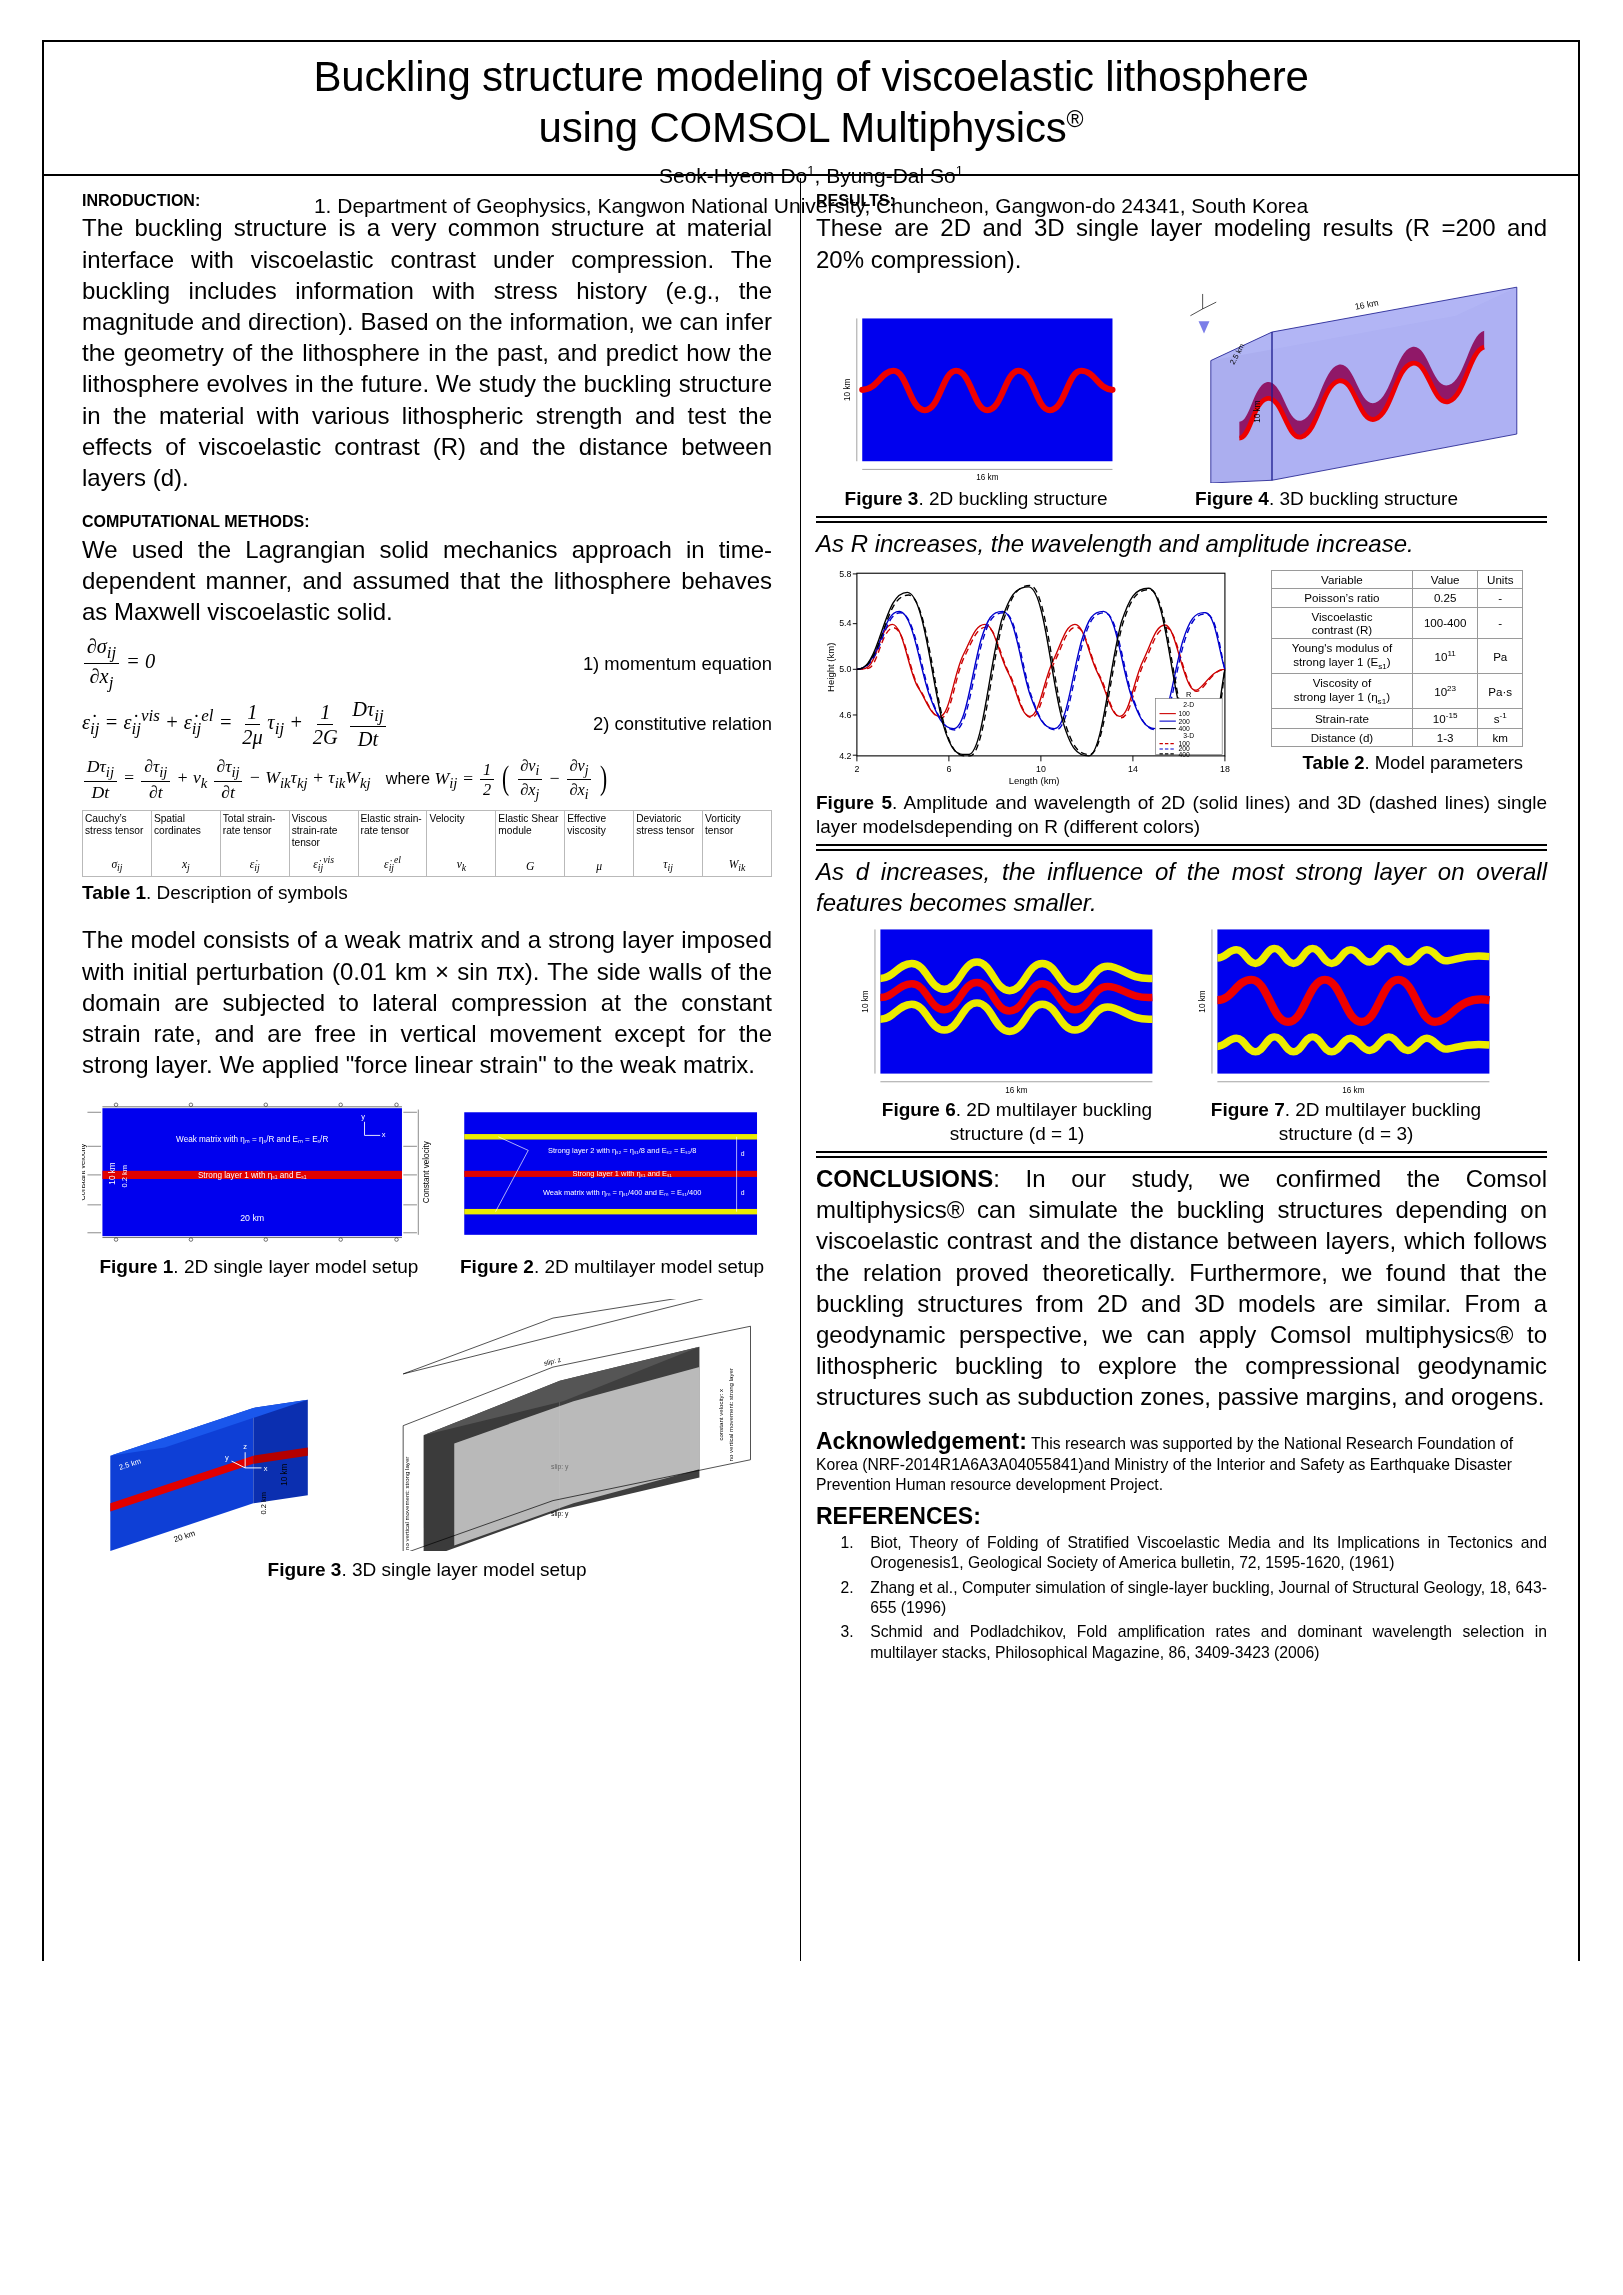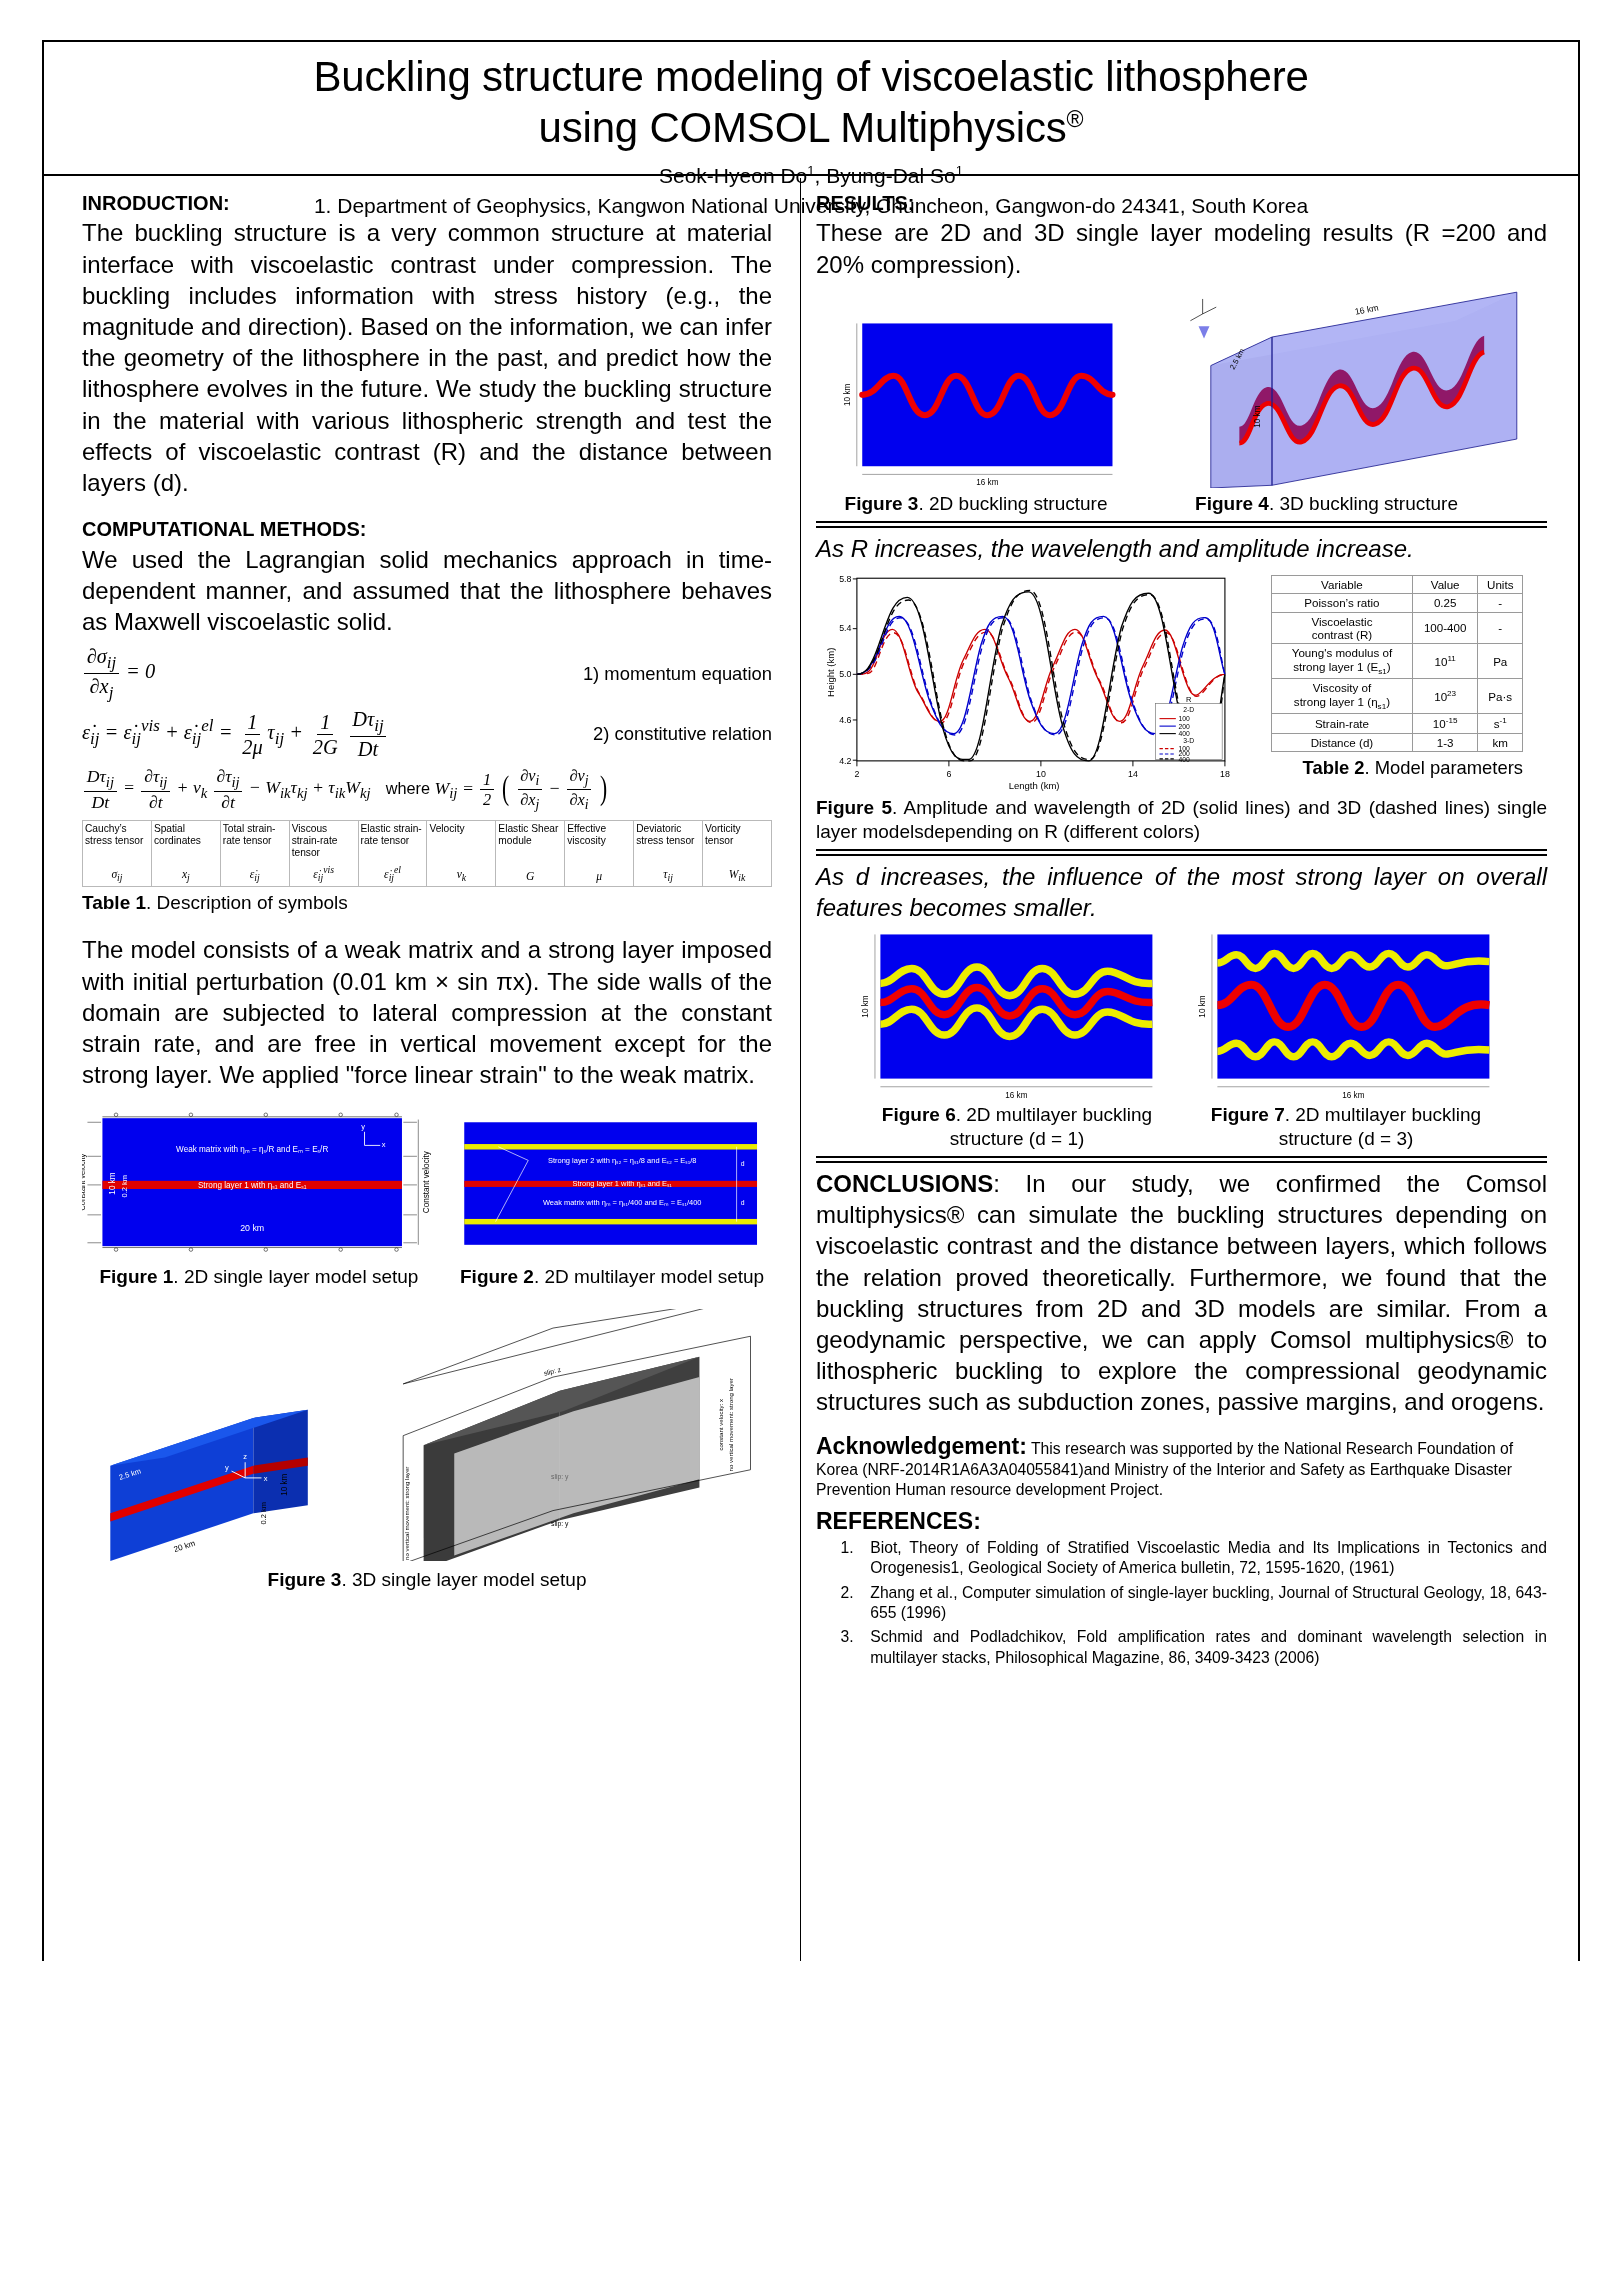--- a/index.html
+++ b/index.html
@@ -86,21 +86,21 @@
   .col-divider {
     position: absolute;
     left: 800px;
     top: 178px;
     width: 1.4px;
     height: 1989px;
     background: #000;
   }
 
   h2.section-head {
-    font-size: 20px;
+    font-size: 16px;
     font-weight: bold;
     margin: 0 0 1.4px 0;
     line-height: 1.25;
   }
   p.body-text {
     font-size: 24px;
     line-height: 1.30;
     text-align: justify;
     margin: 0 0 4.1px 0;
   }

